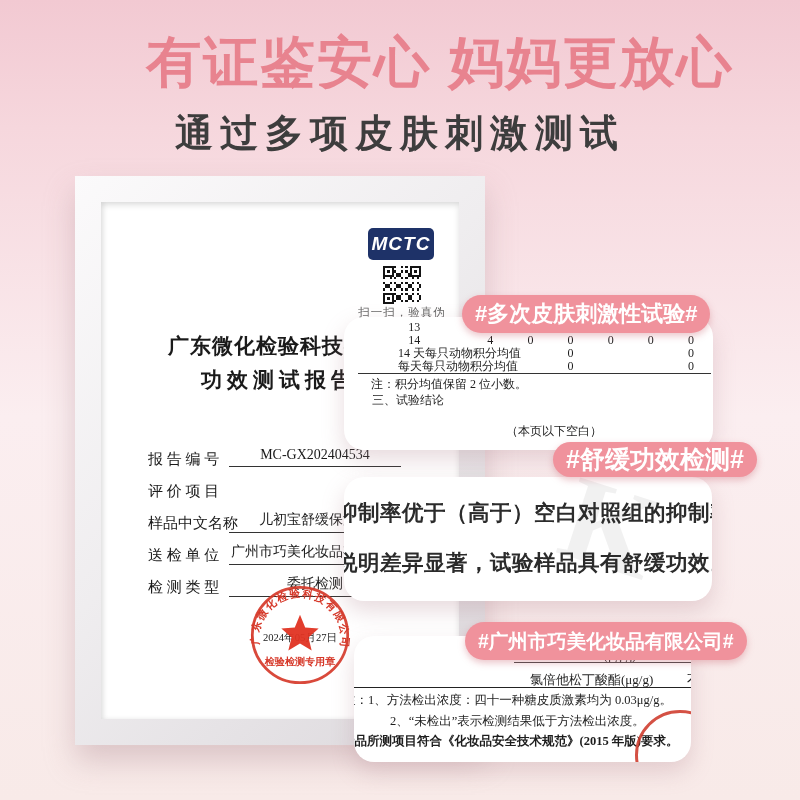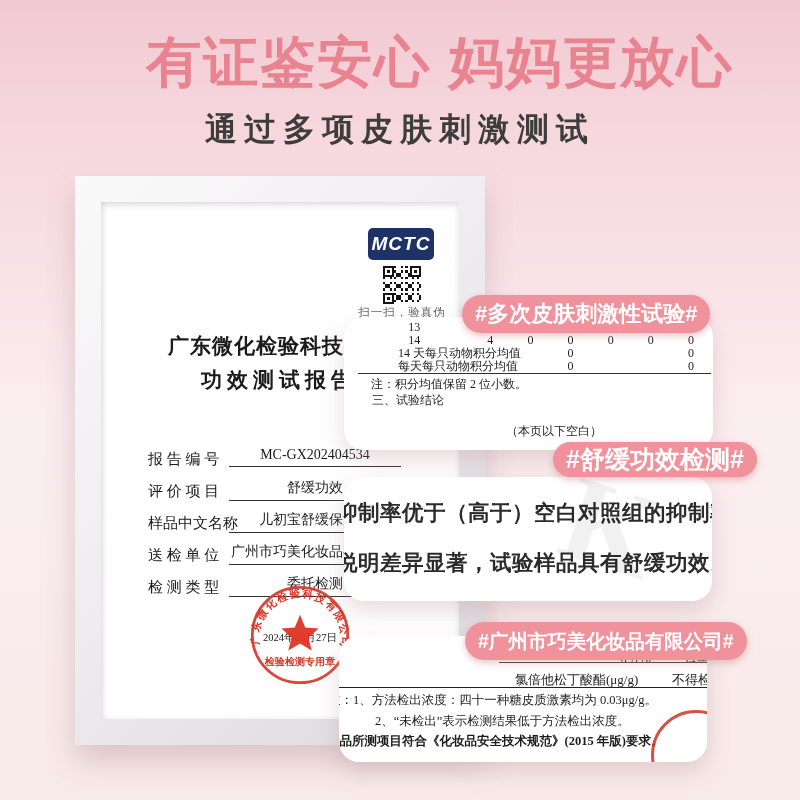--- a/index.html
+++ b/index.html
@@ -3,21 +3,21 @@
 <meta charset="utf-8">
 <style>
   html,body{margin:0;padding:0;}
   body{width:800px;height:800px;overflow:hidden;font-family:"Liberation Sans",sans-serif;}
   .stage{position:relative;width:800px;height:800px;overflow:hidden;
          background:linear-gradient(180deg,#f2c9d2 0%,#f6d7dd 16%,#fbeef0 52%,#f8eae8 100%);}
   .abs{position:absolute;}
   
   .headline{left:8px;top:26px;width:800px;text-align:center;font-size:55px;font-weight:bold;
             letter-spacing:2px;color:#e8838f;padding-left:32px;}
-  .subtitle{left:0;top:108px;width:800px;text-align:center;font-size:32px;font-weight:600;
+  .subtitle{left:0;top:108px;width:800px;text-align:center;font-size:38px;font-weight:600;
             letter-spacing:7px;color:#3d3d3d;}
   
   .frame{left:75px;top:176px;width:410px;height:569px;box-sizing:border-box;padding:26px;
          background:linear-gradient(135deg,#fbfafb 0%,#efedef 45%,#dcd8dc 100%);
          box-shadow:0 16px 28px rgba(185,150,158,.45);z-index:1;}
   .doc{position:relative;width:100%;height:100%;background:#ffffff;overflow:hidden;
        box-shadow:inset 0 3px 6px rgba(0,0,0,.12),inset 3px 0 5px rgba(0,0,0,.06);
        font-family:"Liberation Serif",serif;color:#1a1a1a;}
   .logo{left:267px;top:26px;width:66px;height:32px;background:#1e3268;border-radius:5px;
         color:#fff;font-weight:bold;font-style:italic;font-size:19px;letter-spacing:1px;
@@ -178,21 +178,20 @@
           <i style="grid-area: 17 / 4;"></i>
           <i style="grid-area: 17 / 5;"></i>
         </div>
       <div class="abs scan">扫一扫，验真伪</div>
       <div class="abs orgTitle">广东微化检验科技有限公司</div>
       <div class="abs repTitle">功效测试报告</div>
 
       <div class="abs f-label" style="top:248px">报 告 编 号</div>
       <div class="abs f-line" style="top:245px">MC-GX202404534</div>
       <div class="abs f-label" style="top:280px">评 价 项 目</div>
-      <div class="abs f-line" style="top:277px">舒缓功效</div>
       <div class="abs f-label" style="top:312px">样品中文名称</div>
       <div class="abs f-line" style="top:309px">儿初宝舒缓保湿霜</div>
       <div class="abs f-label" style="top:344px">送 检 单 位</div>
       <div class="abs f-line" style="top:341px">广州市巧美化妆品有限公司</div>
       <div class="abs f-label" style="top:376px">检 测 类 型</div>
       <div class="abs f-line" style="top:373px">委托检测</div>
 
       <svg class="abs" style="left:146px;top:380px" width="106" height="106" viewBox="0 0 100 100">
         <defs>
             <path id="arcTop" d="M 12,62 A 39,39 0 1 1 88,62" fill="none"></path>
@@ -244,21 +243,21 @@
   </div>
   <div class="abs badge" style="left:462px;top:295px;font-size:22px">#多次皮肤刺激性试验#</div>
 
   <div class="abs card" style="left:344px;top:477px;width:368px;height:124px">
     <div class="abs wmK" style="left:220px;top:-18px">K</div>
     <div class="abs bigline" style="left:-8px;top:21px">抑制率优于（高于）空白对照组的抑制率</div>
     <div class="abs bigline" style="left:-8px;top:71px">说明差异显著，试验样品具有舒缓功效。</div>
   </div>
   <div class="abs badge" style="left:553px;top:442px;font-size:25px;height:35px;line-height:35px">#舒缓功效检测#</div>
 
-  <div class="abs card" style="left:339px;top:636px;width:368px;height:126px">
+  <div class="abs card" style="left:354px;top:636px;width:337px;height:126px">
     <div class="abs h-row" style="right:55px;top:12px">(μg/g)</div>
     <div class="abs h-row" style="left:345px;top:12px">检出</div>
     <div class="abs" style="left:160px;right:0;top:26px;border-top:1px solid #444"></div>
     <div class="abs h-row" style="left:176px;top:35px">氯倍他松丁酸酯(μg/g)</div>
     <div class="abs h-row" style="left:333px;top:35px">不得检出</div>
     <div class="abs" style="left:0;right:0;top:51px;border-top:1.6px solid #222"></div>
     <div class="abs note" style="left:2px;top:56px;text-indent:-13px">注：1、方法检出浓度：四十一种糖皮质激素均为 0.03μg/g。</div>
     <div class="abs note" style="left:36px;top:77px">2、“未检出”表示检测结果低于方法检出浓度。</div>
     <div class="abs note" style="left:2px;top:97px;text-indent:-14px;font-weight:600">产品所测项目符合《化妆品安全技术规范》(2015 年版)要求。</div>
     <div class="abs sealArc" style="right:-34px;bottom:-38px"></div>

